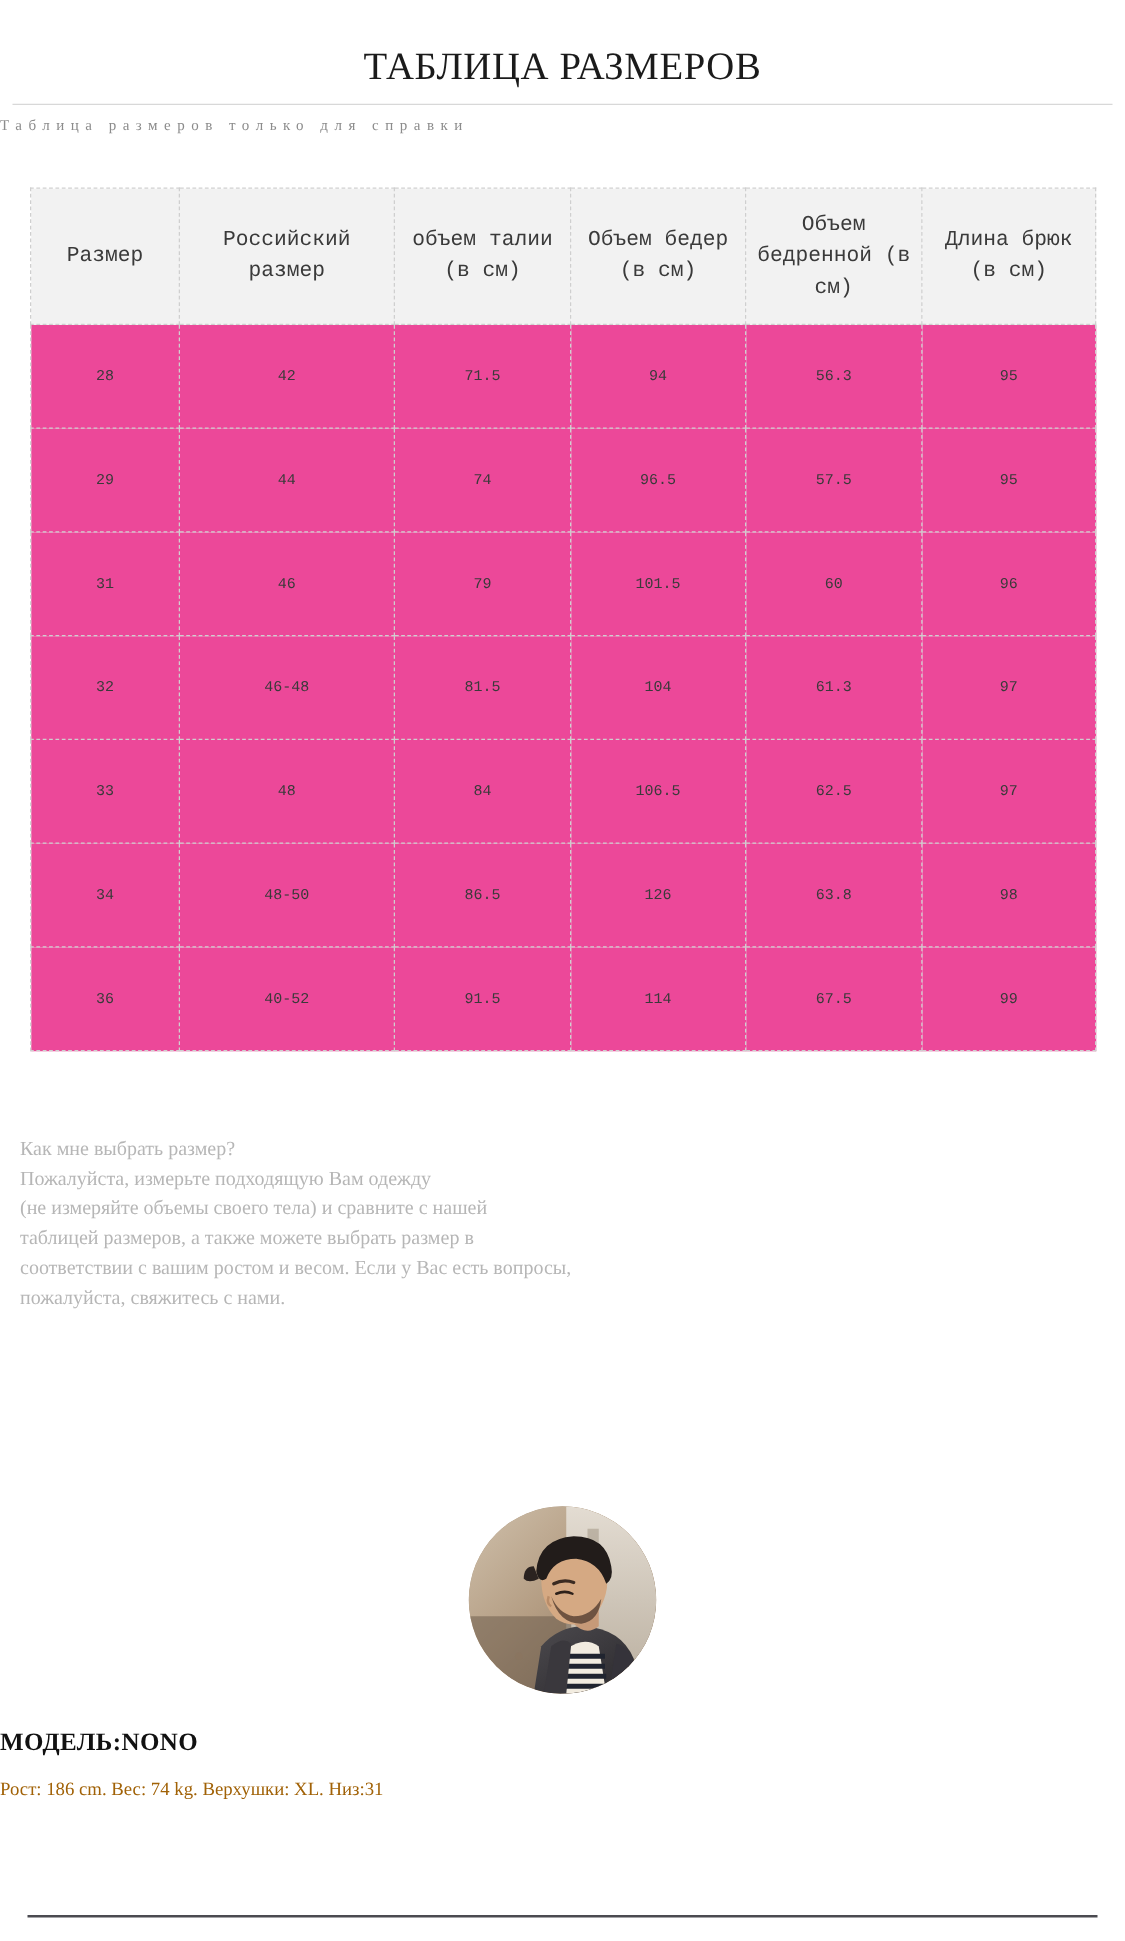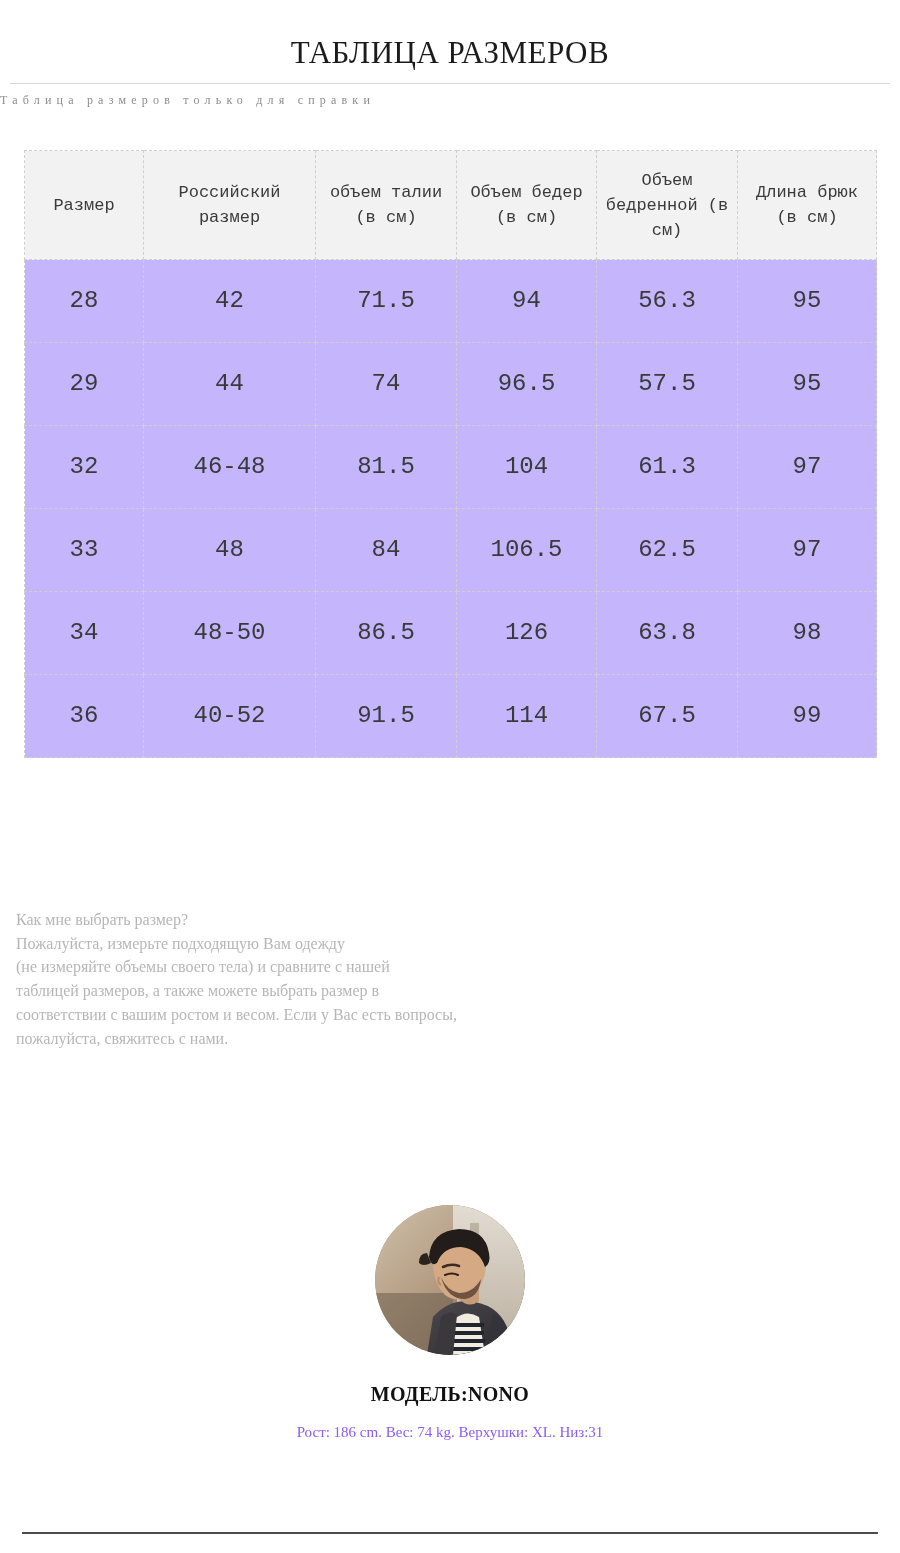--- a/index.html
+++ b/index.html
@@ -87,22 +87,22 @@
   }
   table.size-table thead th {
     height: 100px;
     background: #f2f2f2;
     font-size: 17px;
     line-height: 25px;
     padding: 4px 6px;
   }
   table.size-table tbody td {
     height: 80px;
-    background: #c4b5fd;
-    font-size: 24px;
+    background: #ec4899;
+    font-size: 12px;
     line-height: 24px;
   }
 
   
   .description {
     position: absolute;
     left: 16px;
     top: 908px;
     width: 700px;
     font-size: 16px;
@@ -110,21 +110,21 @@
     color: #b6b6b6;
     white-space: pre-line;
   }
 
   
   .model-block {
     position: absolute;
     left: 0;
     top: 1205px;
     width: 900px;
-    text-align: center;
+    text-align: left;
   }
   .avatar {
     width: 150px;
     height: 150px;
     border-radius: 50%;
     margin: 0 auto;
     overflow: hidden;
     position: relative;
     background: #b09b83;
   }
@@ -133,21 +133,21 @@
     margin-top: 26px;
     font-size: 20px;
     font-weight: bold;
     color: #111111;
     letter-spacing: 0.3px;
     line-height: 26px;
   }
   .model-specs {
     margin-top: 14px;
     font-size: 15px;
-    color: #8b5cf6;
+    color: #a16207;
     line-height: 22px;
   }
 
   
   .footer-rule {
     position: absolute;
     left: 22px;
     top: 1532px;
     width: 856px;
     height: 2px;
@@ -192,20 +192,28 @@
         <td>56.3</td>
         <td>95</td>
       </tr>
       <tr>
         <td>29</td>
         <td>44</td>
         <td>74</td>
         <td>96.5</td>
         <td>57.5</td>
         <td>95</td>
+      </tr>
+      <tr>
+        <td>31</td>
+        <td>46</td>
+        <td>79</td>
+        <td>101.5</td>
+        <td>60</td>
+        <td>96</td>
       </tr>
       <tr>
         <td>32</td>
         <td>46-48</td>
         <td>81.5</td>
         <td>104</td>
         <td>61.3</td>
         <td>97</td>
       </tr>
       <tr>

